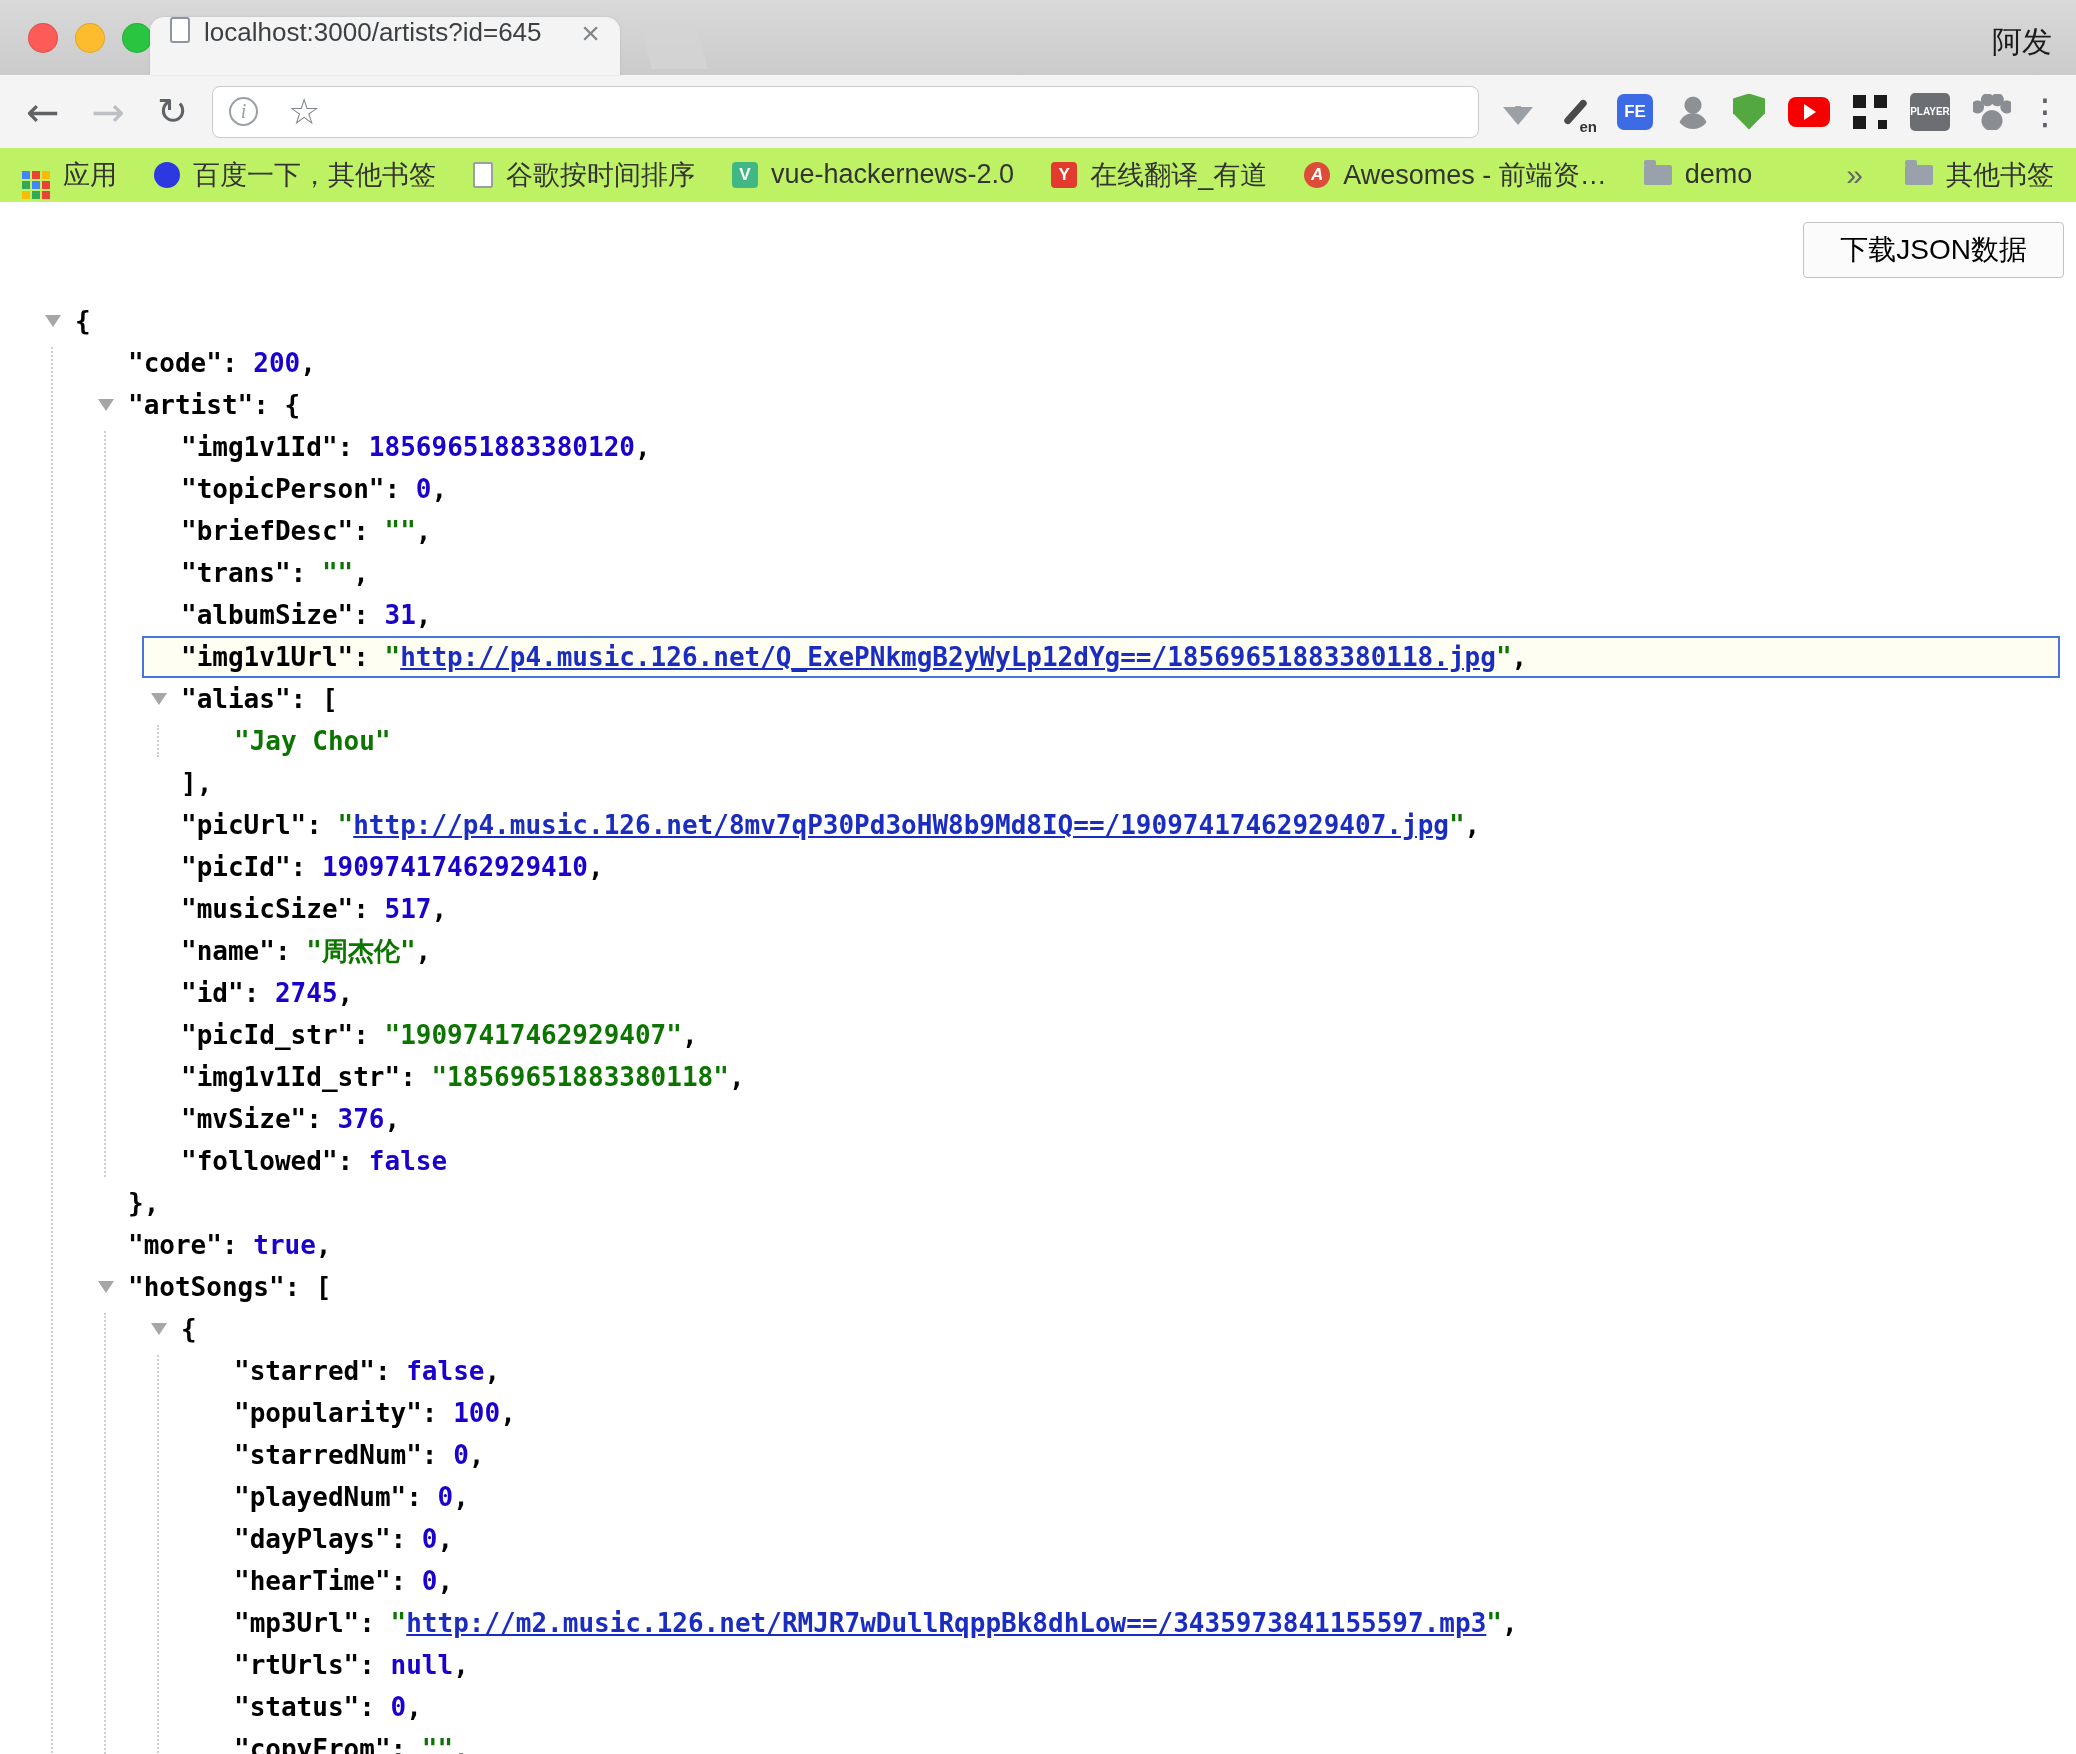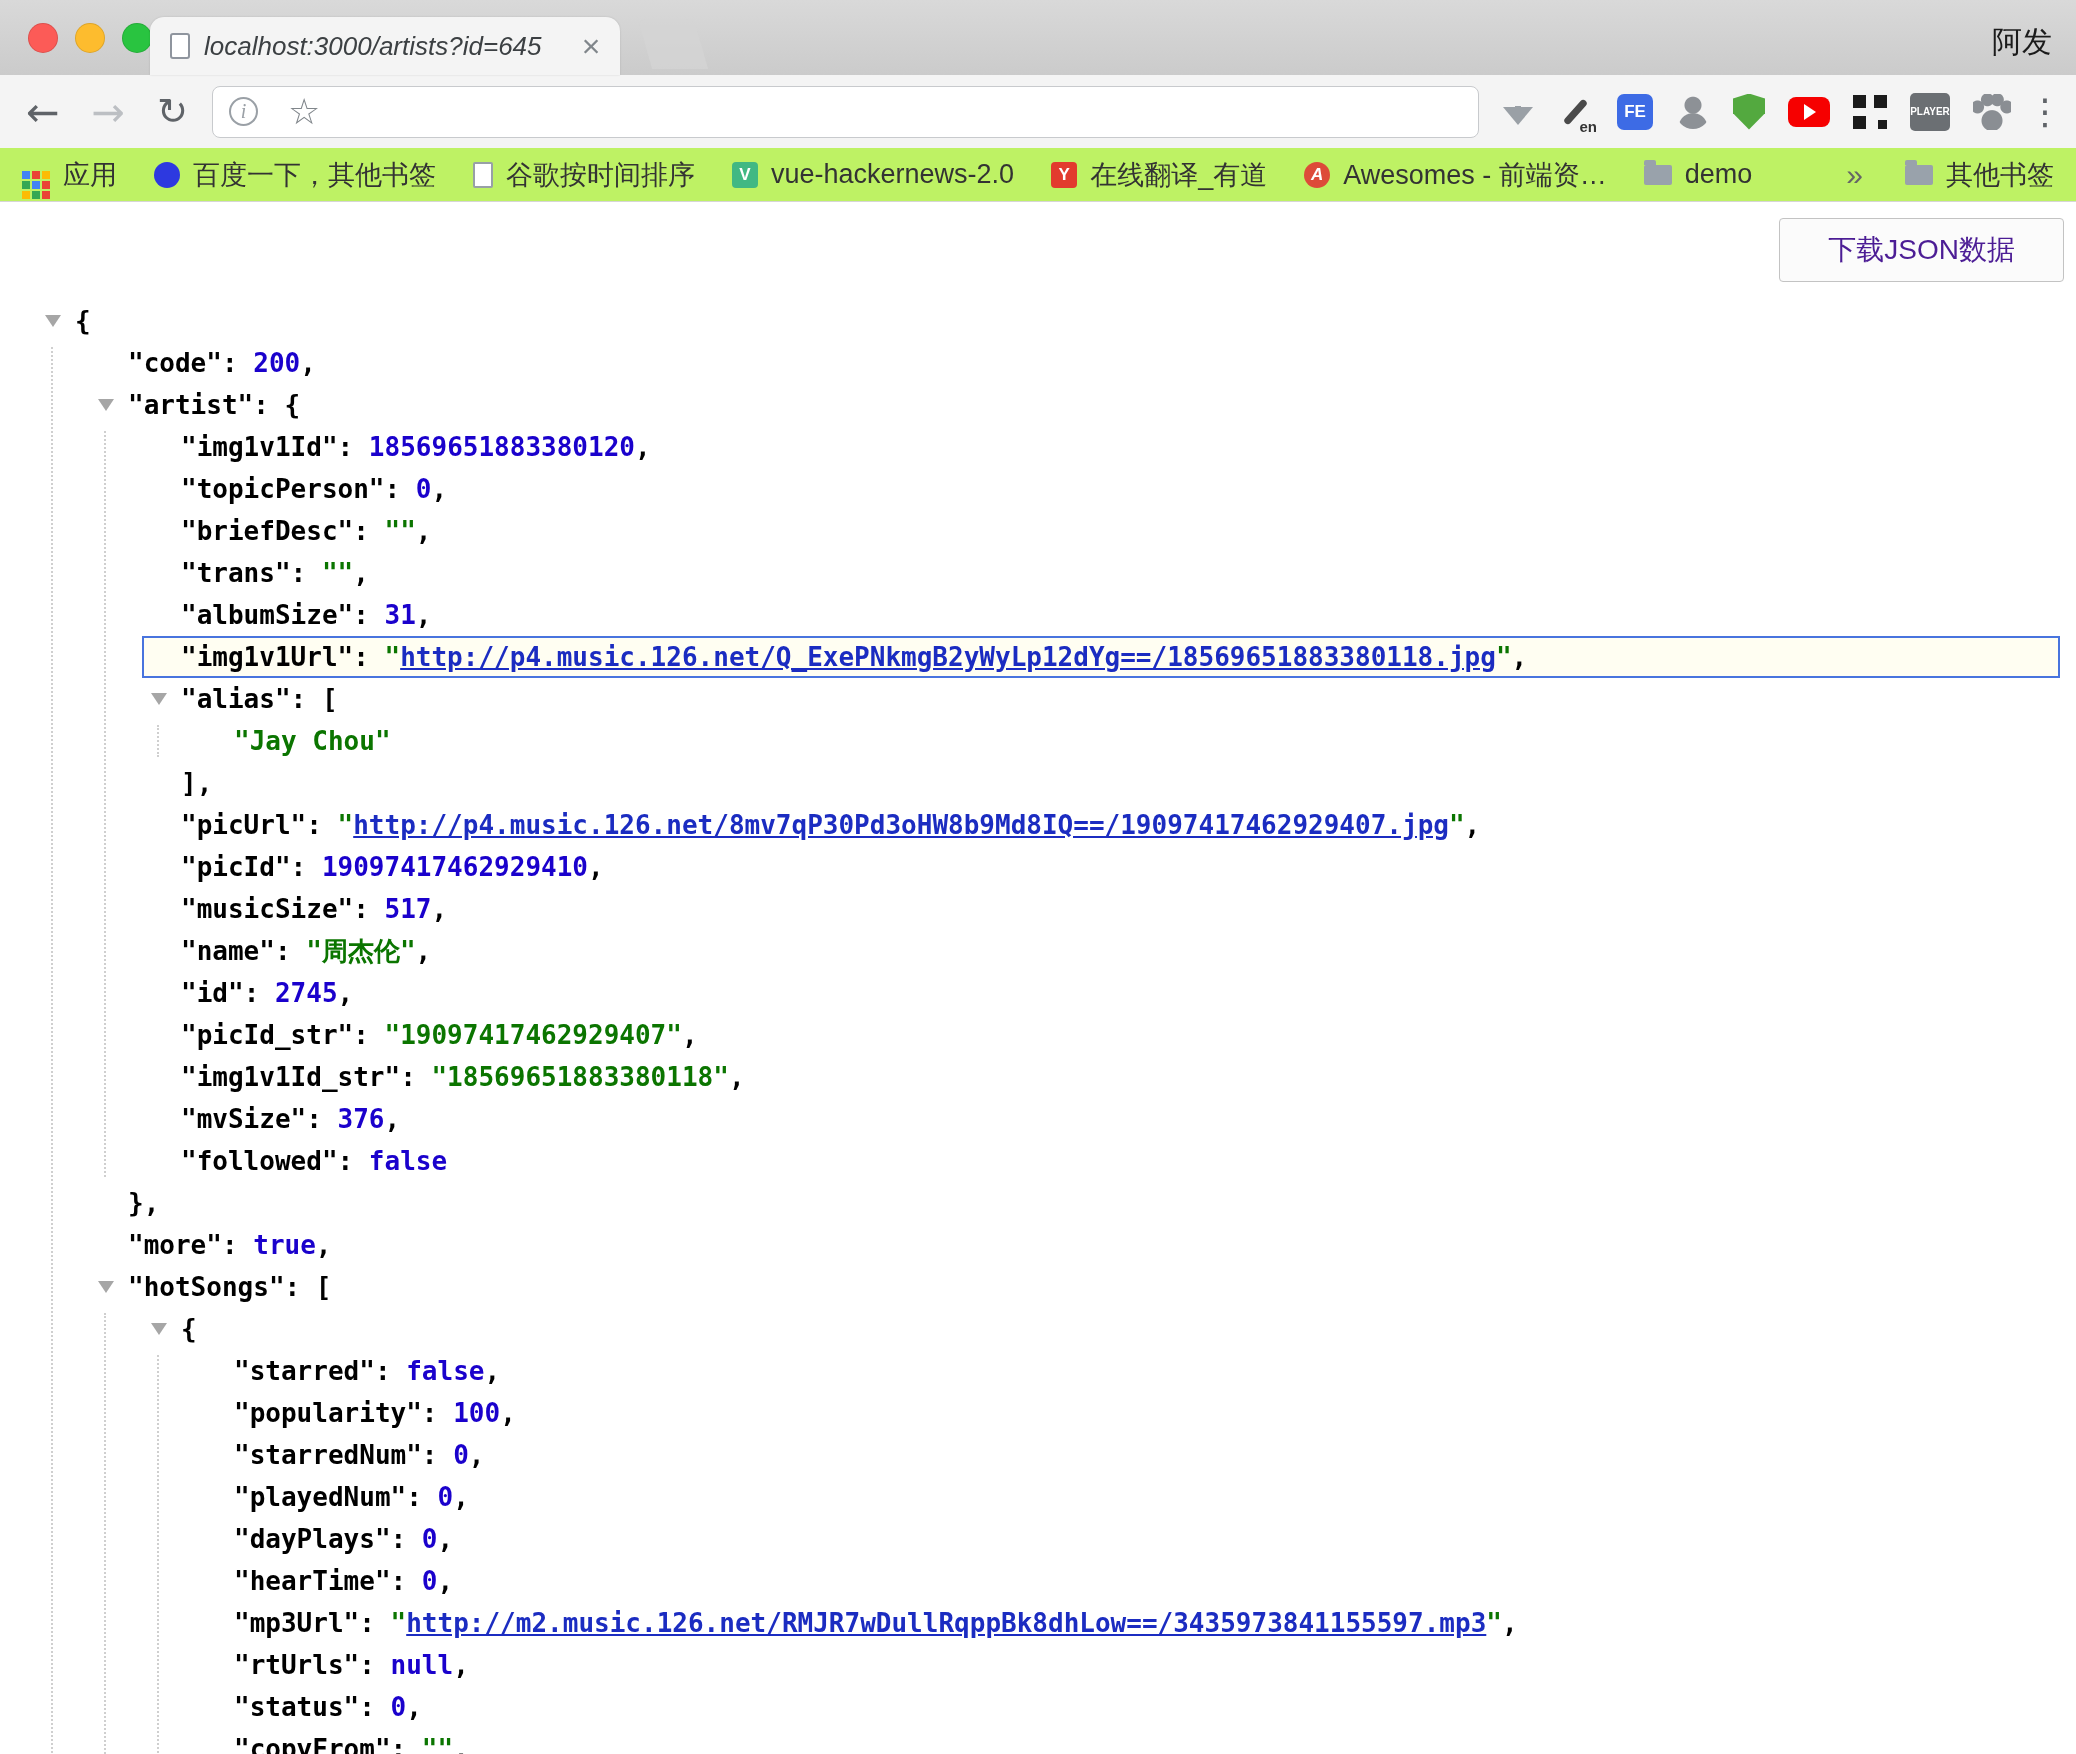--- a/index.html
+++ b/index.html
@@ -17,22 +17,22 @@
   }
 
   
   .tabstrip{position:relative;height:75px;background:linear-gradient(#d9d9d9,#cbcbcb);}
   .lights{position:absolute;left:28px;top:23px;display:flex;gap:17px;}
   .light{width:30px;height:30px;border-radius:50%;border:1px solid rgba(0,0,0,.12);}
   .light.red{background:#FC5B57;}
   .light.yellow{background:#FDBC2E;}
   .light.green{background:#29C440;}
   .tab{position:absolute;left:150px;bottom:0;width:470px;height:58px;background:#f4f4f4;
-    border-radius:14px 14px 0 0;display:flex;align-items:center;padding:0 20px;
-    box-shadow:0 0 2px rgba(0,0,0,.15);font-style:italic;}
+    border-radius:14px 14px 0 0;display:flex;padding:0 20px;
+    box-shadow:0 0 2px rgba(0,0,0,.15);}
   .tab-favicon{width:20px;height:26px;background:#fff;border:2px solid #8f959e;border-radius:3px;margin-right:14px;flex-shrink:0;}
   .tab-title{font-size:26px;color:#3c4043;flex:1;white-space:nowrap;overflow:hidden;}
   .tab-close{font-size:32px;color:#80868b;margin-left:10px;line-height:1;cursor:pointer;}
   .newtab-ghost{position:absolute;left:645px;bottom:6px;width:56px;height:50px;background:#d4d4d4;
     border-radius:8px 8px 0 0;transform:skewX(16deg);opacity:.75;}
   .profile-name{position:absolute;right:24px;top:22px;font-size:30px;color:#1b1b1b;}
 
   
   .toolbar{height:73px;background:#f4f4f4;display:flex;align-items:center;padding:0 20px 0 26px;}
   .nav{font-family:"DejaVu Sans",sans-serif;font-size:40px;line-height:1;margin-right:32px;cursor:pointer;}
@@ -88,22 +88,22 @@
   .bmi-youdao{width:26px;height:26px;background:#E23B2E;border-radius:4px;}
   .bmi-awesomes{width:26px;height:26px;background:#DD4B39;border-radius:50%;font-style:italic;}
   .bmi-folder{width:28px;height:20px;background:#99a2ab;border-radius:2px;position:relative;}
   .bmi-folder::before{content:"";position:absolute;top:-5px;left:0;width:12px;height:5px;background:#99a2ab;border-radius:2px 2px 0 0;}
   .bm-right{margin-left:auto;display:flex;align-items:center;gap:42px;}
   .chev{font-size:30px;color:#666;cursor:pointer;}
 
   
   .content{height:1552px;background:#fff;position:relative;}
   .actions{display:flex;justify-content:flex-end;align-items:center;gap:48px;padding:20px 12px 0 0;height:76px;}
-  .btn{height:64px;font-size:28px;color:#4c1d95;background:#fbfbfb;border:1px solid #c3c3c3;border-radius:4px;
-    padding:0 48px;font-family:inherit;cursor:pointer;}
+  .btn{height:56px;font-size:28px;color:#000000;background:#fbfbfb;border:1px solid #c3c3c3;border-radius:4px;
+    padding:0 36px;font-family:inherit;cursor:pointer;}
   .btn-group{display:flex;}
   .btn-group .btn{border-radius:0;margin-left:-1px;background:#fff;}
   .btn-group .btn.active{background:#e3e3e3;}
   .btn-group .btn:first-child{border-radius:4px 0 0 4px;margin-left:0;}
   .btn-group .btn:last-child{border-radius:0 4px 4px 0;}
 
   
   .json-tree{position:relative;margin-top:22px;font-family:"DejaVu Sans Mono","Liberation Mono",monospace;
     font-size:26px;font-weight:bold;color:#000;}
   .jline{position:relative;height:42px;line-height:42px;white-space:pre;}

